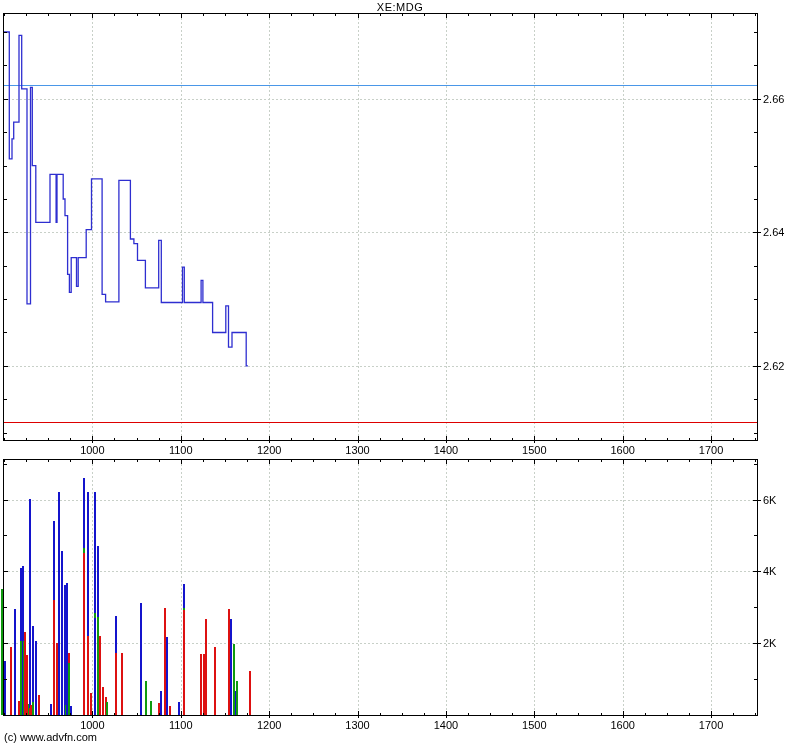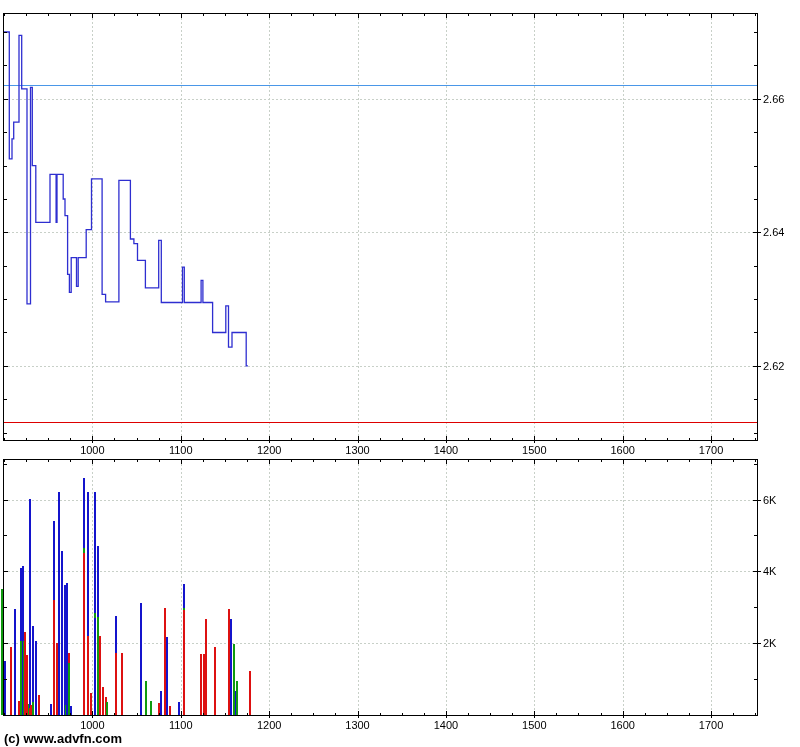--- a/index.html
+++ b/index.html
@@ -18,22 +18,22 @@
     width: 800px;
     text-align: center;
     font-size: 11px;
     color: #000000;
     letter-spacing: 0.5px;
   }
   .copyright {
     position: absolute;
     left: 4px;
     top: 731px;
-    font-size: 13px;
-    font-weight: bold;
+    font-size: 11px;
+    font-weight: normal;
     color: #000000;
   }
   svg { position: absolute; top: 0; left: 0; }
   text {
     font-family: "Liberation Sans", "DejaVu Sans", sans-serif;
     font-size: 11px;
     fill: #000000;
   }
 </style>
 </head>
@@ -353,14 +353,15 @@
           <text x="180.7605633802817" y="729" text-anchor="middle">1100</text>
           <text x="269.14084507042253" y="729" text-anchor="middle">1200</text>
           <text x="357.5211267605634" y="729" text-anchor="middle">1300</text>
           <text x="445.90140845070425" y="729" text-anchor="middle">1400</text>
           <text x="534.2816901408451" y="729" text-anchor="middle">1500</text>
           <text x="622.6619718309859" y="729" text-anchor="middle">1600</text>
           <text x="711.0422535211268" y="729" text-anchor="middle">1700</text>
         </g>
       </g>
     </svg>
+  <div class="chart-title">XE:MDG</div>
   <div class="copyright">(c) www.advfn.com</div>
 </div>
 
 </body></html>

